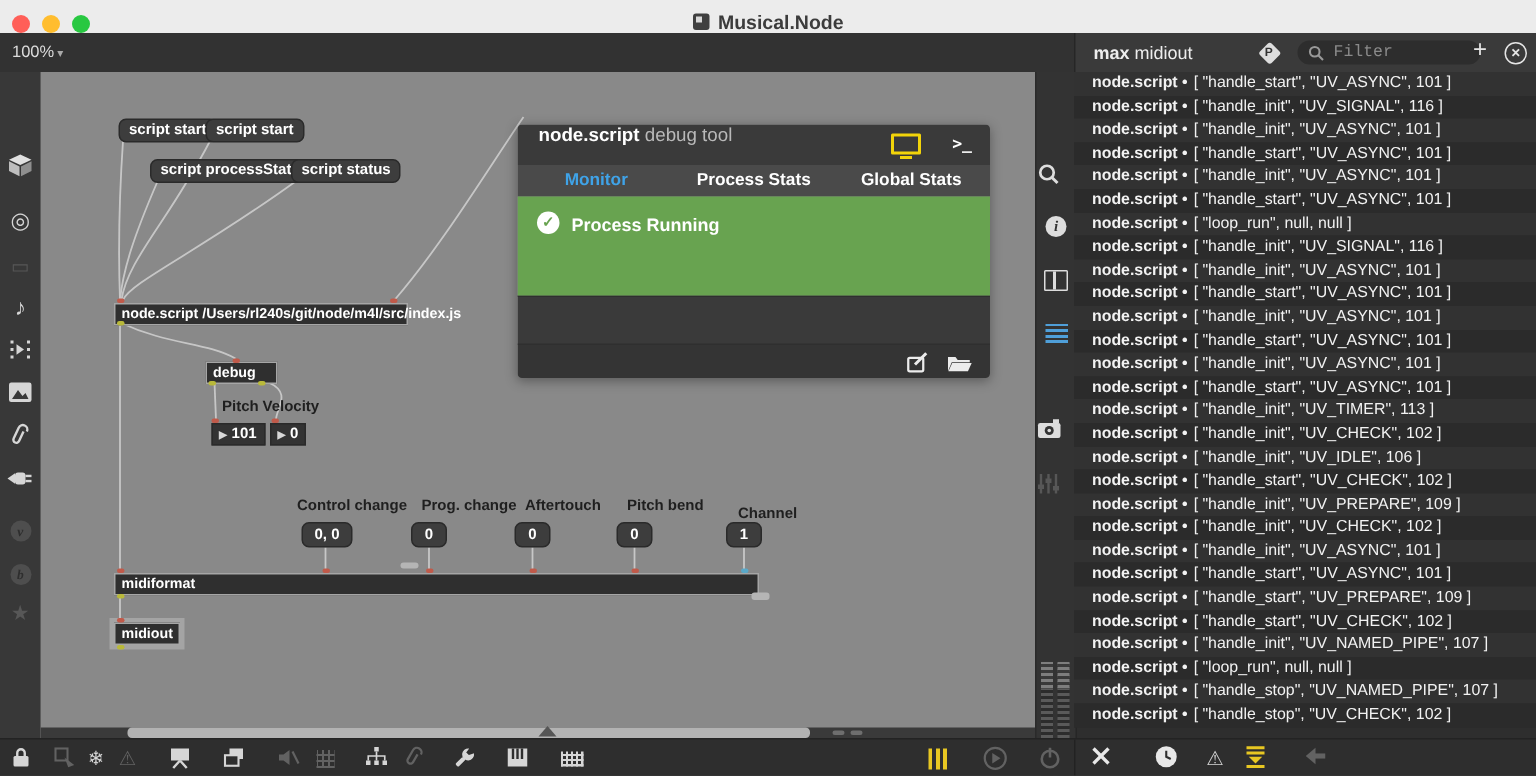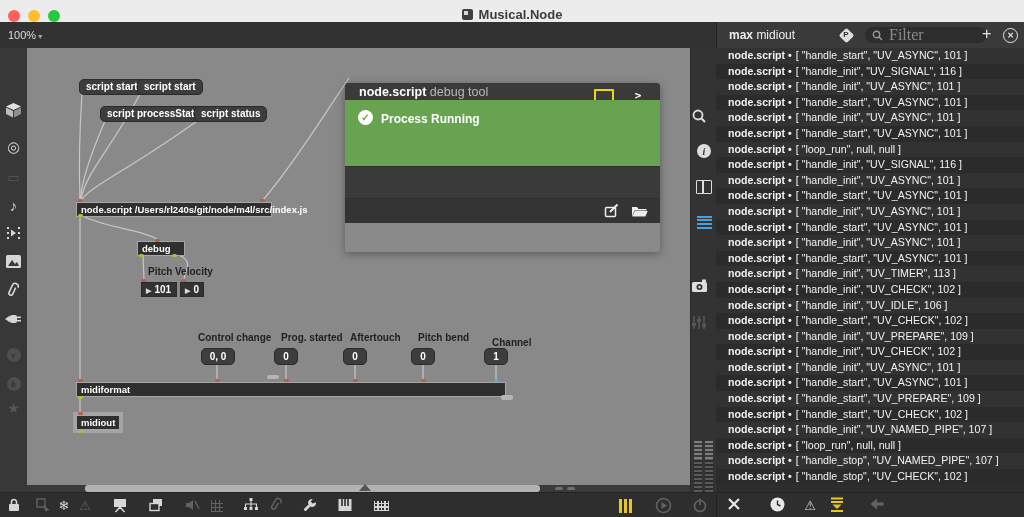--- a/index.html
+++ b/index.html
@@ -29,21 +29,21 @@
   #gridico{position:absolute;left:668px;top:28px;width:20px;height:16px;background:
     repeating-linear-gradient(0deg,#e3e3e3 0 1.5px,transparent 1.5px 4px),
     repeating-linear-gradient(90deg,#e3e3e3 0 1.5px,transparent 1.5px 4px)}
   
   #conhead{left:716px;top:22px;width:308px;height:26px;background:#3a3a3a;border-left:1px solid #262626;display:flex;align-items:center}
   #contitle{margin-left:12px;font-size:12px;color:#ededed}
   #contitle b{font-weight:700}
   #diamondP{position:absolute;left:124px;width:11px;height:11px;background:#ddd;transform:rotate(45deg);border-radius:2px}
   #diamondP span{position:absolute;left:2.2px;top:0.5px;transform:rotate(-45deg);font-size:8px;font-weight:700;color:#333}
   #filterpill{position:absolute;left:148px;width:108px;height:16px;background:#2d2d2d;border-radius:9px;display:flex;align-items:center;padding:0 7px}
-  #filterpill input{background:transparent;border:none;outline:none;color:#bbb;font-size:16px;width:80px;font-family:Liberation Serif, serif}
+  #filterpill input{background:transparent;border:none;outline:none;color:#bbb;font-size:11px;width:80px;font-family:Liberation Mono, monospace}
   #filterpill input::placeholder{color:#8a8a8a}
   #conplus{position:absolute;left:265px;color:#e6e6e6;font-size:16px;font-weight:400;top:3px}
   #conclose{position:absolute;left:286px;top:6px;width:13px;height:13px;border:1.6px solid #e6e6e6;border-radius:50%;color:#e6e6e6;font-size:8px;display:flex;align-items:center;justify-content:center;font-weight:700}
   
   #leftbar{left:0;top:48px;width:27px;height:444px;background:#383838;border-right:1px solid #2a2a2a}
   .sico{position:absolute;left:0;width:27px;text-align:center;color:#d6d6d6}
   .sico.dim{color:#575757}
   .circ{display:inline-flex;width:14px;height:14px;border-radius:50%;background:#4e4e4e;color:#2e2e2e;font:italic 700 9px "Liberation Serif",serif;align-items:center;justify-content:center}
   
   #canvas{left:27px;top:48px;width:663px;height:444px;background:#898989;overflow:hidden}
@@ -51,21 +51,21 @@
   .objbox{position:absolute;background:#2f2f2f;border:1px solid #a6a6a6;color:#fff;font-size:9.5px;font-weight:700;padding:1px 4px;line-height:11px;white-space:nowrap}
   .canvaslabel{position:absolute;color:#1f1f1f;font-size:10px;font-weight:700;white-space:nowrap}
   .numbox{position:absolute;background:#333;border:1px solid #2a2a2a;color:#fff;font-size:10px;font-weight:700;height:13px;line-height:13px;padding:0 4px}
   .numbox .tri{color:#d8d8d8;font-size:7px;margin-right:3px}
   .valbox{position:absolute;background:#3d3d3d;border:1px solid #2a2a2a;border-radius:5px;color:#fff;font-size:10px;font-weight:700;height:15px;line-height:15px;text-align:center}
   .dot{position:absolute;width:5px;height:3px;border-radius:2px}
   .dot.red{background:#c05a4a}.dot.grn{background:#b9b93a}.dot.blu{background:#5aa9c9}
   .nub{position:absolute;background:#b5b5b5;border-radius:2px}
   
   #debugpanel{position:absolute;left:318px;top:35px;width:315px;height:169px;border-radius:3px;overflow:hidden;box-shadow:0 2px 8px rgba(0,0,0,.35)}
-  #dbg-head{height:17px;background:#3a3a3a;display:flex;align-items:center;position:relative}
+  #dbg-head{height:27px;background:#3a3a3a;display:flex;align-items:flex-start;position:relative}
   #dbg-head .ttl{margin-left:14px;font-size:12.5px;color:#b9b9b9}
   #dbg-head .ttl b{color:#fff;font-weight:700}
   #dbg-monitor-ico{position:absolute;right:46px;top:6px;width:16px;height:10px;border:2px solid #f2d40a;border-radius:1px}
   #dbg-monitor-ico::after{content:"";position:absolute;left:4px;bottom:-5px;width:8px;height:2px;background:#f2d40a}
   #dbg-term{position:absolute;right:12px;top:6px;color:#fff;font:700 11px "DejaVu Sans Mono",monospace}
   #dbg-tabs{height:21px;background:#4a4a4a;display:flex}
   #dbg-tabs .tab{flex:1;text-align:center;font-size:11.5px;font-weight:700;color:#fff;line-height:21px}
   #dbg-tabs .tab.active{color:#3fa3e8}
   #dbg-green{height:66px;background:#68a350;position:relative;color:#fff}
   #dbg-green .chk{position:absolute;left:13px;top:10px;width:15px;height:15px;border-radius:50%;background:#fff;color:#68a350;font-size:10px;font-weight:700;text-align:center;line-height:15px}
@@ -224,21 +224,21 @@
     <div class="objbox" style="left:49px;top:154px;width:186px">node.script /Users/rl240s/git/node/m4l/src/index.js</div>
     <div class="objbox" style="left:110px;top:193px;width:38px">debug</div>
 
     <div class="canvaslabel" style="left:121px;top:218px">Pitch</div>
     <div class="canvaslabel" style="left:148px;top:218px">Velocity</div>
 
     <div class="numbox" style="left:114px;top:234px;width:26px"><span class="tri">▶</span><span>101</span></div>
     <div class="numbox" style="left:153px;top:234px;width:14px"><span class="tri">▶</span><span>0</span></div>
 
     <div class="canvaslabel" style="left:171px;top:284px">Control change</div>
-    <div class="canvaslabel" style="left:254px;top:284px">Prog. started</div>
+    <div class="canvaslabel" style="left:254px;top:284px">Prog. change</div>
     <div class="canvaslabel" style="left:323px;top:284px">Aftertouch</div>
     <div class="canvaslabel" style="left:391px;top:284px">Pitch bend</div>
     <div class="canvaslabel" style="left:465px;top:289px">Channel</div>
 
     <div class="valbox" style="left:174px;top:300px;width:32px">0, 0</div>
     <div class="valbox" style="left:247px;top:300px;width:22px">0</div>
     <div class="valbox" style="left:316px;top:300px;width:22px">0</div>
     <div class="valbox" style="left:384px;top:300px;width:22px">0</div>
     <div class="valbox" style="left:457px;top:300px;width:22px">1</div>
 
@@ -264,20 +264,25 @@
     <span class="dot grn" style="left:51px;top:382px"></span>
     <span class="nub" style="left:240px;top:327px;width:12px;height:4px"></span>
     <span class="nub" style="left:474px;top:347px;width:12px;height:5px"></span>
 
     <div id="debugpanel">
       <div id="dbg-head">
         <span class="ttl"><b>node.script</b><span> debug tool</span></span>
         <span id="dbg-monitor-ico"></span>
         <span id="dbg-term">&gt;_</span>
       </div>
+      <div id="dbg-tabs">
+        <span class="tab active">Monitor</span>
+        <span class="tab">Process Stats</span>
+        <span class="tab">Global Stats</span>
+      </div>
       <div id="dbg-green">
         <span class="chk">✓</span>
         <span class="st">Process Running</span>
       </div>
       <div id="dbg-gap"></div>
       <div id="dbg-foot">
         <svg style="position:absolute;right:40px;top:4px" width="16" height="16">
             <rect x="1.5" y="4.5" width="10" height="9" rx="1" fill="none" stroke="#ececec" stroke-width="1.5"></rect>
             <line x1="6" y1="9" x2="13.5" y2="1.5" stroke="#ececec" stroke-width="2"></line>
           </svg>

